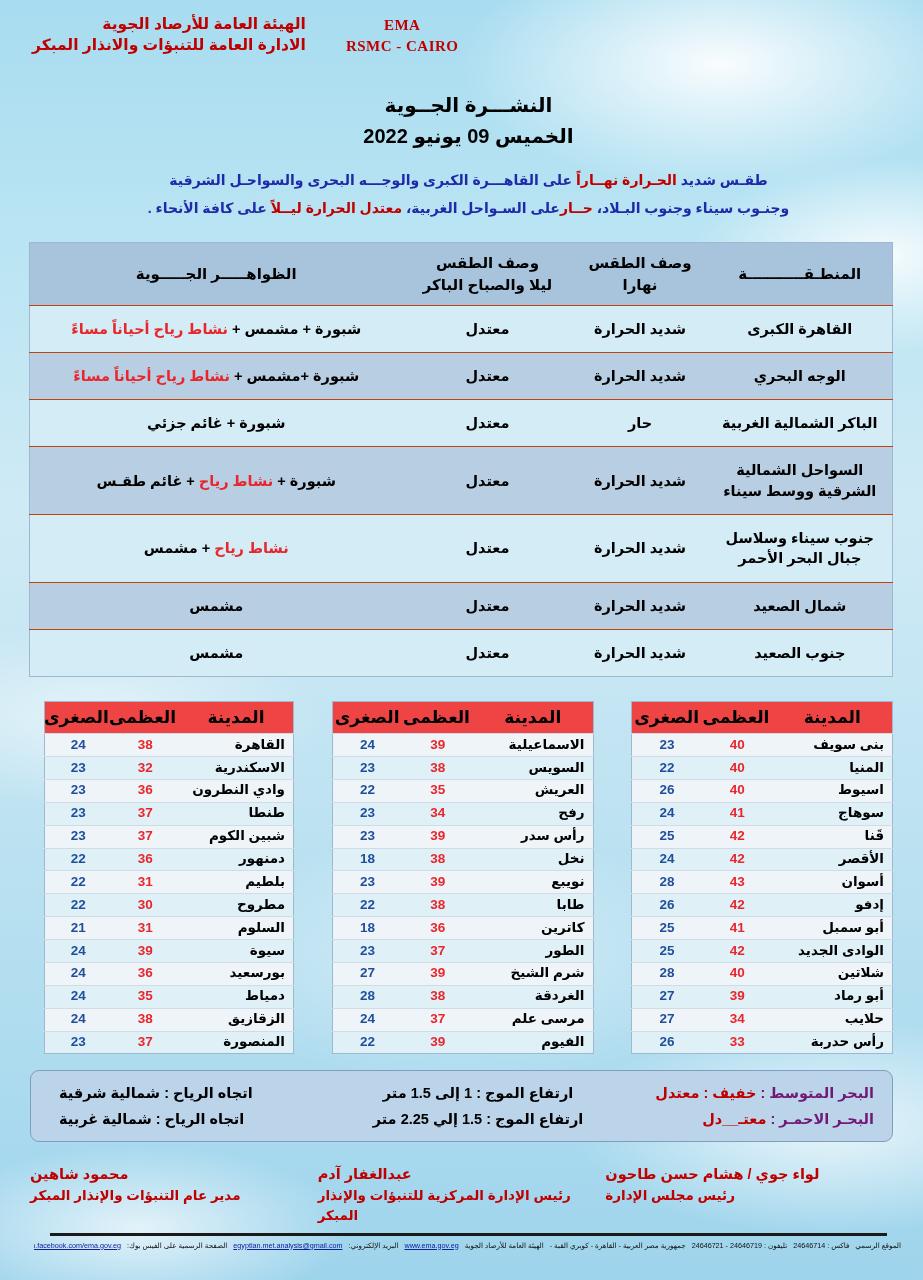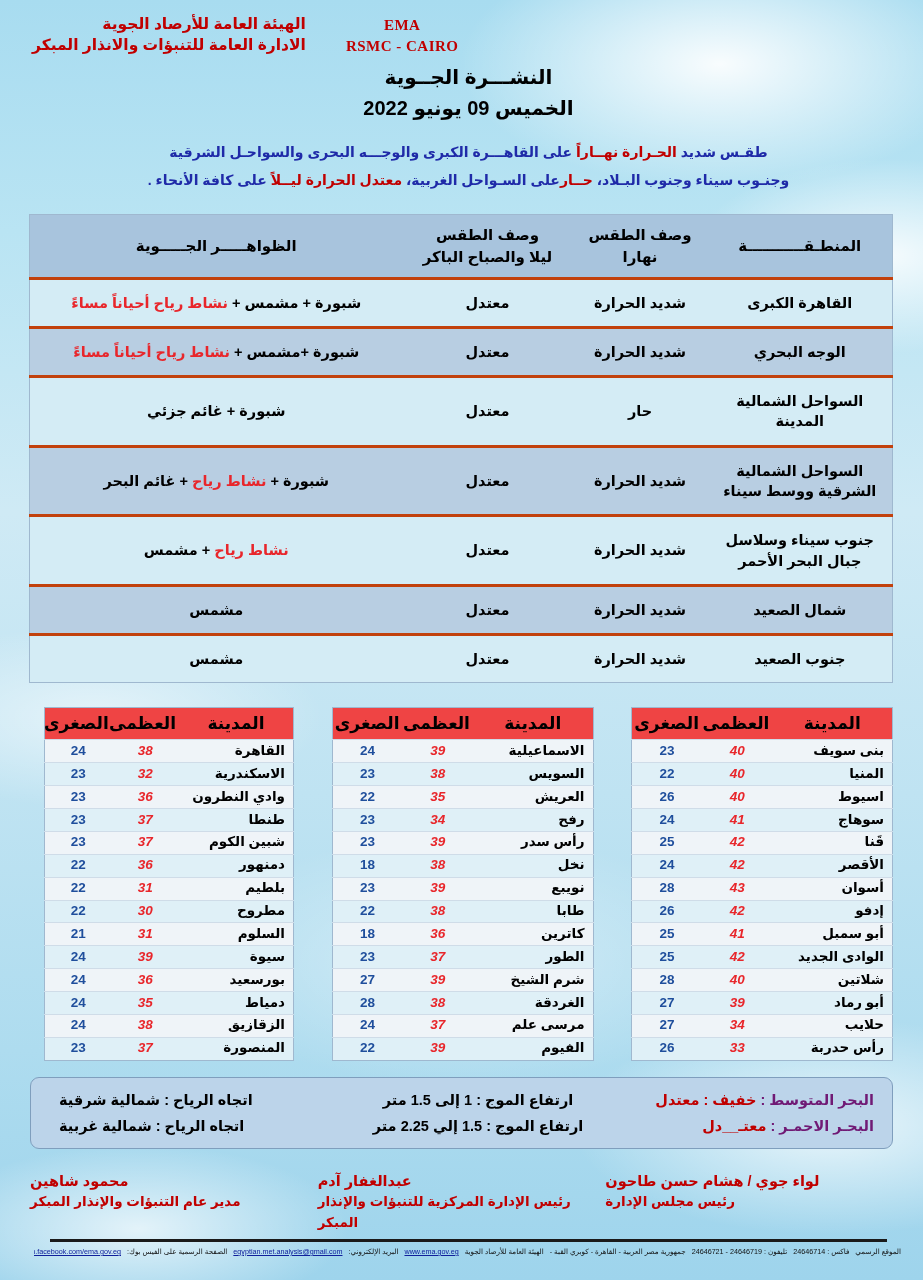--- a/index.html
+++ b/index.html
@@ -52,21 +52,21 @@
   .ema-line {
     color: #c00000;
     font-weight: bold;
     font-size: 15px;
     line-height: 1.4;
     letter-spacing: .5px;
     font-family: "Liberation Serif", "DejaVu Serif", serif;
   }
 
   
-  .title-block { text-align: center; margin-top: 8px; }
+  .title-block { text-align: center; margin-top: 36px; }
   .bulletin-title {
     font-size: 20px;
     font-weight: bold;
     color: #000;
     letter-spacing: 1px;
   }
   .bulletin-date {
     font-size: 20px;
     font-weight: bold;
     color: #000;
@@ -107,21 +107,21 @@
   .region-table th.col-night  { width: 170px; }
   .region-table th.col-phen   { width: 373px; }
 
   .region-table td {
     font-size: 14.5px;
     font-weight: bold;
     color: #000;
     text-align: center;
     padding: 13px 6px;
     line-height: 1.4;
-    border-top: 3px solid #c2410c;
+    border-top: 1px solid #c2410c;
   }
   .region-table tbody tr:nth-child(odd)  { background: #d4ecf5; }
   .region-table tbody tr:nth-child(even) { background: #b8cee2; }
   .region-table td.phen { text-align: center; }
   .phen .red { color: #e8262b; }
 
   
   .temps-row {
     display: flex;
     flex-direction: row;
@@ -155,21 +155,21 @@
   .temp-table td {
     font-size: 13.5px;
     font-weight: bold;
     padding: 2.5px 4px;
     border-top: 1px solid #cfdce8;
     line-height: 1.25;
   }
   .temp-table tbody tr:nth-child(odd)  { background: #eff4f8; }
   .temp-table tbody tr:nth-child(even) { background: #dff0f7; }
   .td-city { text-align: right; color: #000; padding-right: 8px !important; }
-  .td-max  { text-align: center; color: #e8262b; font-style: italic; }
+  .td-max  { text-align: center; color: #e8262b; }
   .td-min  { text-align: center; color: #1f4e9c; }
 
   
   .sea-box {
     margin: 16px 30px 0 30px;
     width: 863px;
     background: #bcd4ea;
     border: 1px solid #7f9ebd;
     border-radius: 9px;
     padding: 9px 14px;
@@ -284,30 +284,30 @@
           <td>معتدل</td>
           <td class="phen"><span>شبورة + مشمس + </span><span class="red">نشاط رياح أحياناً مساءً</span></td>
         </tr>
         <tr>
           <td>الوجه البحري</td>
           <td>شديد الحرارة</td>
           <td>معتدل</td>
           <td class="phen"><span>شبورة +مشمس + </span><span class="red">نشاط رياح  أحياناً مساءً</span></td>
         </tr>
         <tr>
-          <td>السواحل الشمالية المدينة</td>
+          <td>الباكر الشمالية الغربية</td>
           <td>حار</td>
           <td>معتدل</td>
           <td class="phen"><span>شبورة + غائم جزئي</span></td>
         </tr>
         <tr>
           <td>السواحل الشمالية الشرقية ووسط سيناء</td>
           <td>شديد الحرارة</td>
           <td>معتدل</td>
-          <td class="phen"><span>شبورة + </span><span class="red">نشاط رياح</span><span> + غائم البحر</span></td>
+          <td class="phen"><span>شبورة + </span><span class="red">نشاط رياح</span><span> + غائم طقـس</span></td>
         </tr>
         <tr>
           <td>جنوب سيناء وسلاسل جبال البحر الأحمر</td>
           <td>شديد الحرارة</td>
           <td>معتدل</td>
           <td class="phen"><span class="red">نشاط رياح</span><span> + مشمس</span></td>
         </tr>
         <tr>
           <td>شمال الصعيد</td>
           <td>شديد الحرارة</td>

